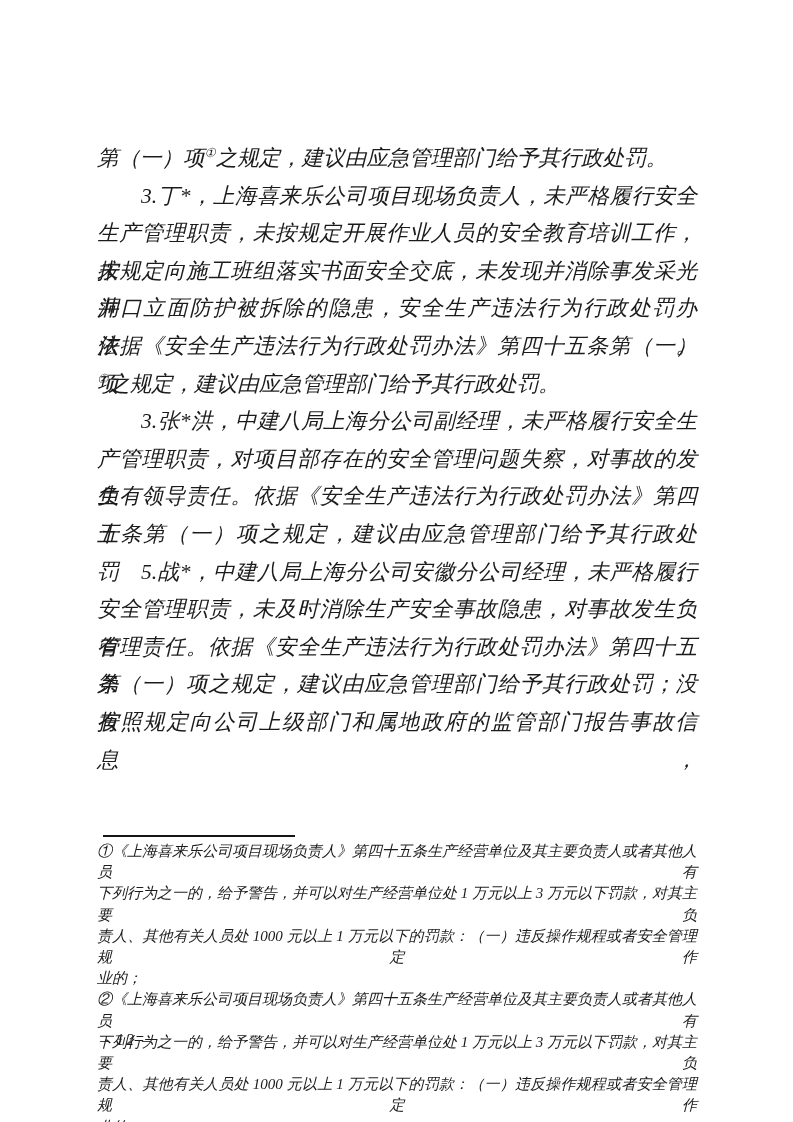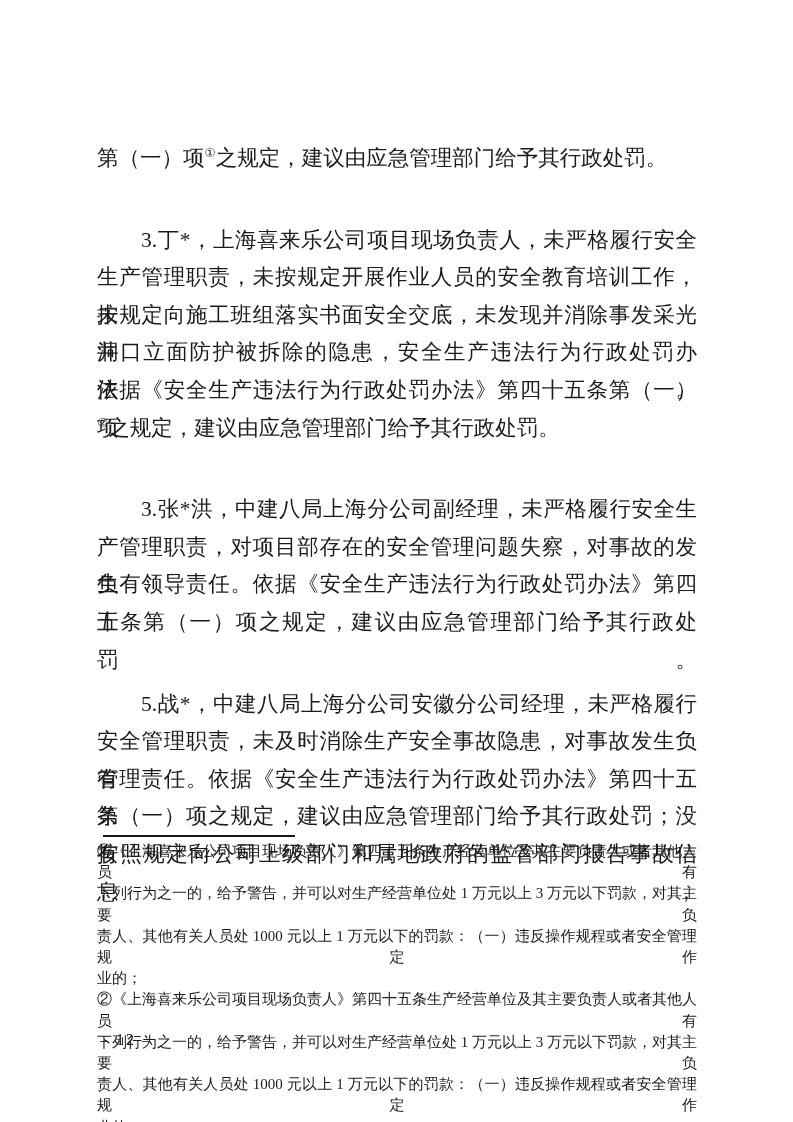--- a/index.html
+++ b/index.html
@@ -12,38 +12,39 @@
     position: relative;
     background: #ffffff;
     font-family: "Liberation Serif", "DejaVu Serif", serif;
     color: var(--text-color, #1b1b1b);
     overflow: hidden;
   }
   .page {
     position: absolute;
     inset: 0;
     background: var(--bg-color, #ffffff);
+    font-style: italic;
   }
   
   .btext {
     position: absolute;
     left: 97px;
     top: 140px;
     width: 600px;
   }
   .bline {
     font-size: 21.5px;
     line-height: 37.6px;
     height: 37.6px;
     text-align: justify;
     text-align-last: left;
     white-space: normal;
   }
   .bline.j { text-align-last: justify; }
-  .bline.ind { text-indent: 44px; margin-top: 44px; }
+  .bline.ind { text-indent: 44px; }
   sup.fnref {
     font-size: 58%;
     vertical-align: super;
     line-height: 0;
   }
   
   .fnsep {
     position: absolute;
     left: 103px;
     top: 835px;

